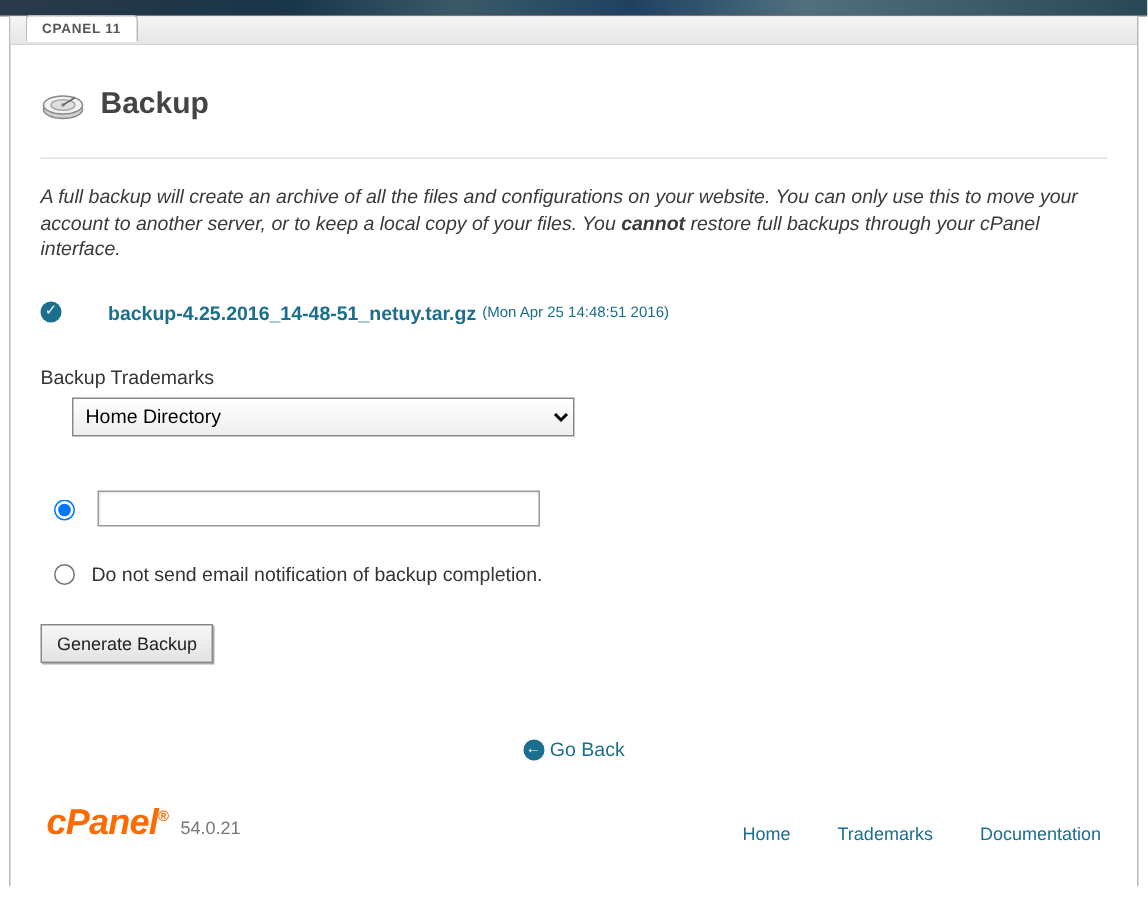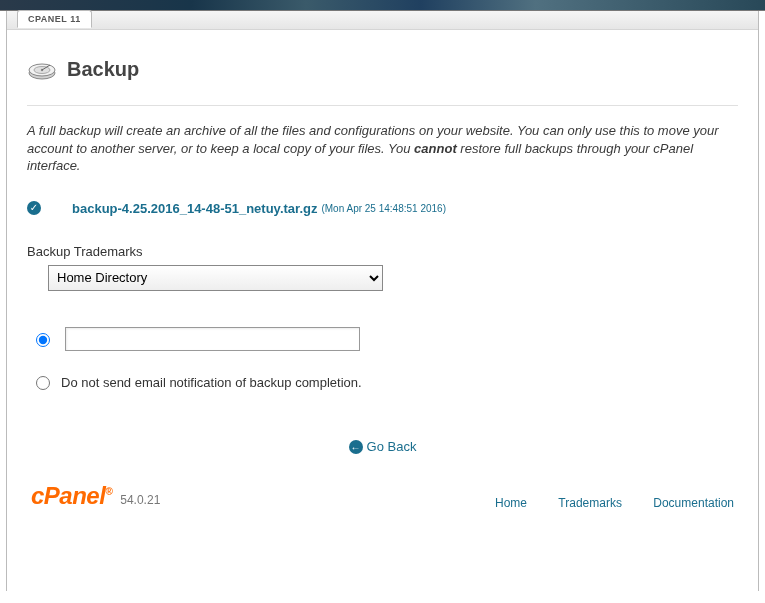--- a/index.html
+++ b/index.html
@@ -259,20 +259,21 @@
     <div class="email-row">
       <input type="radio" name="notify" checked="" style="">
       <input type="text" class="email" value="" style="">
     </div>
 
     <div class="opt-row">
       <input type="radio" name="notify" style="">
       <span>Do not send email notification of backup completion.</span>
     </div>
 
+    <button class="gen">Generate Backup</button>
 
     <div class="goback">
       <a href="#">
         <span class="circ">←</span>
         <span>Go Back</span>
       </a>
     </div>
 
     <div class="footer">
       <div class="cpanel-logo">

